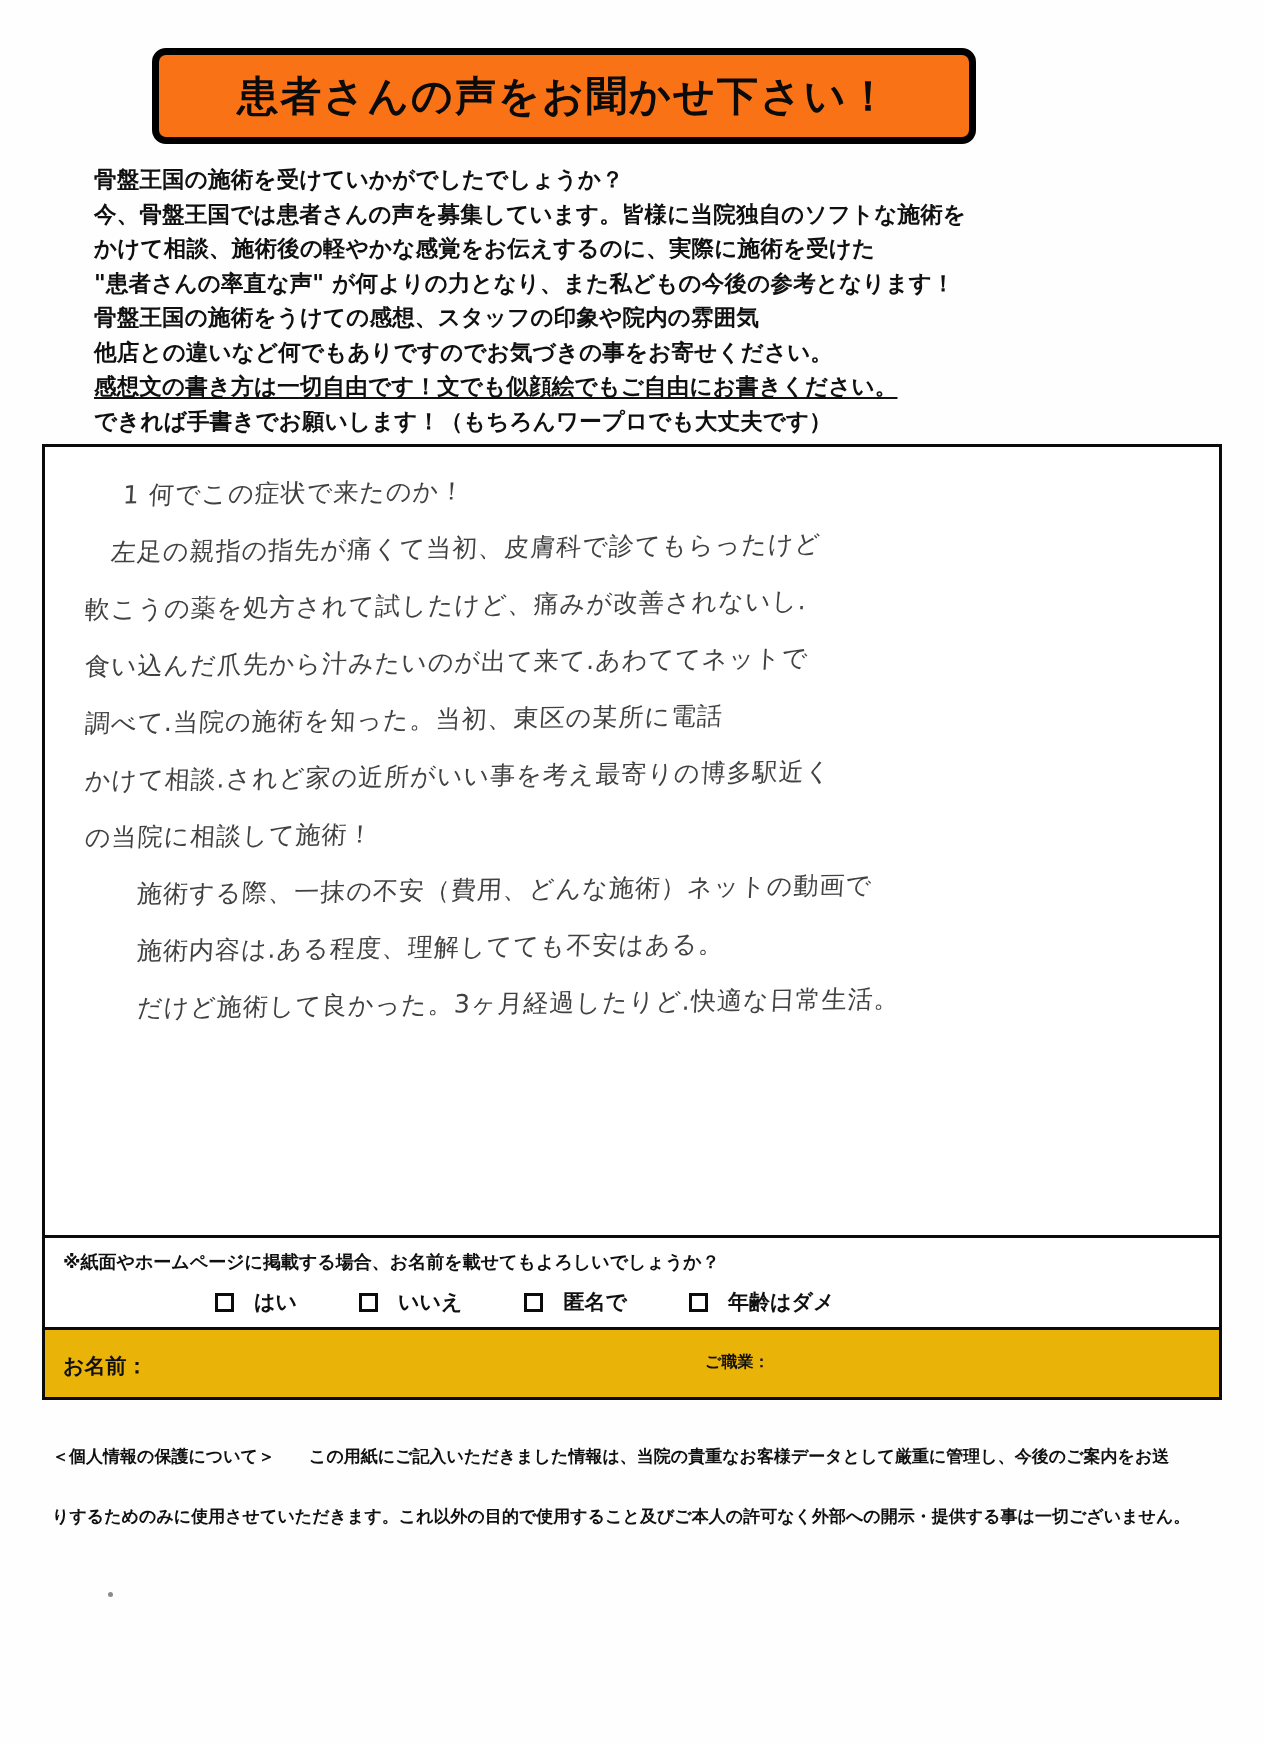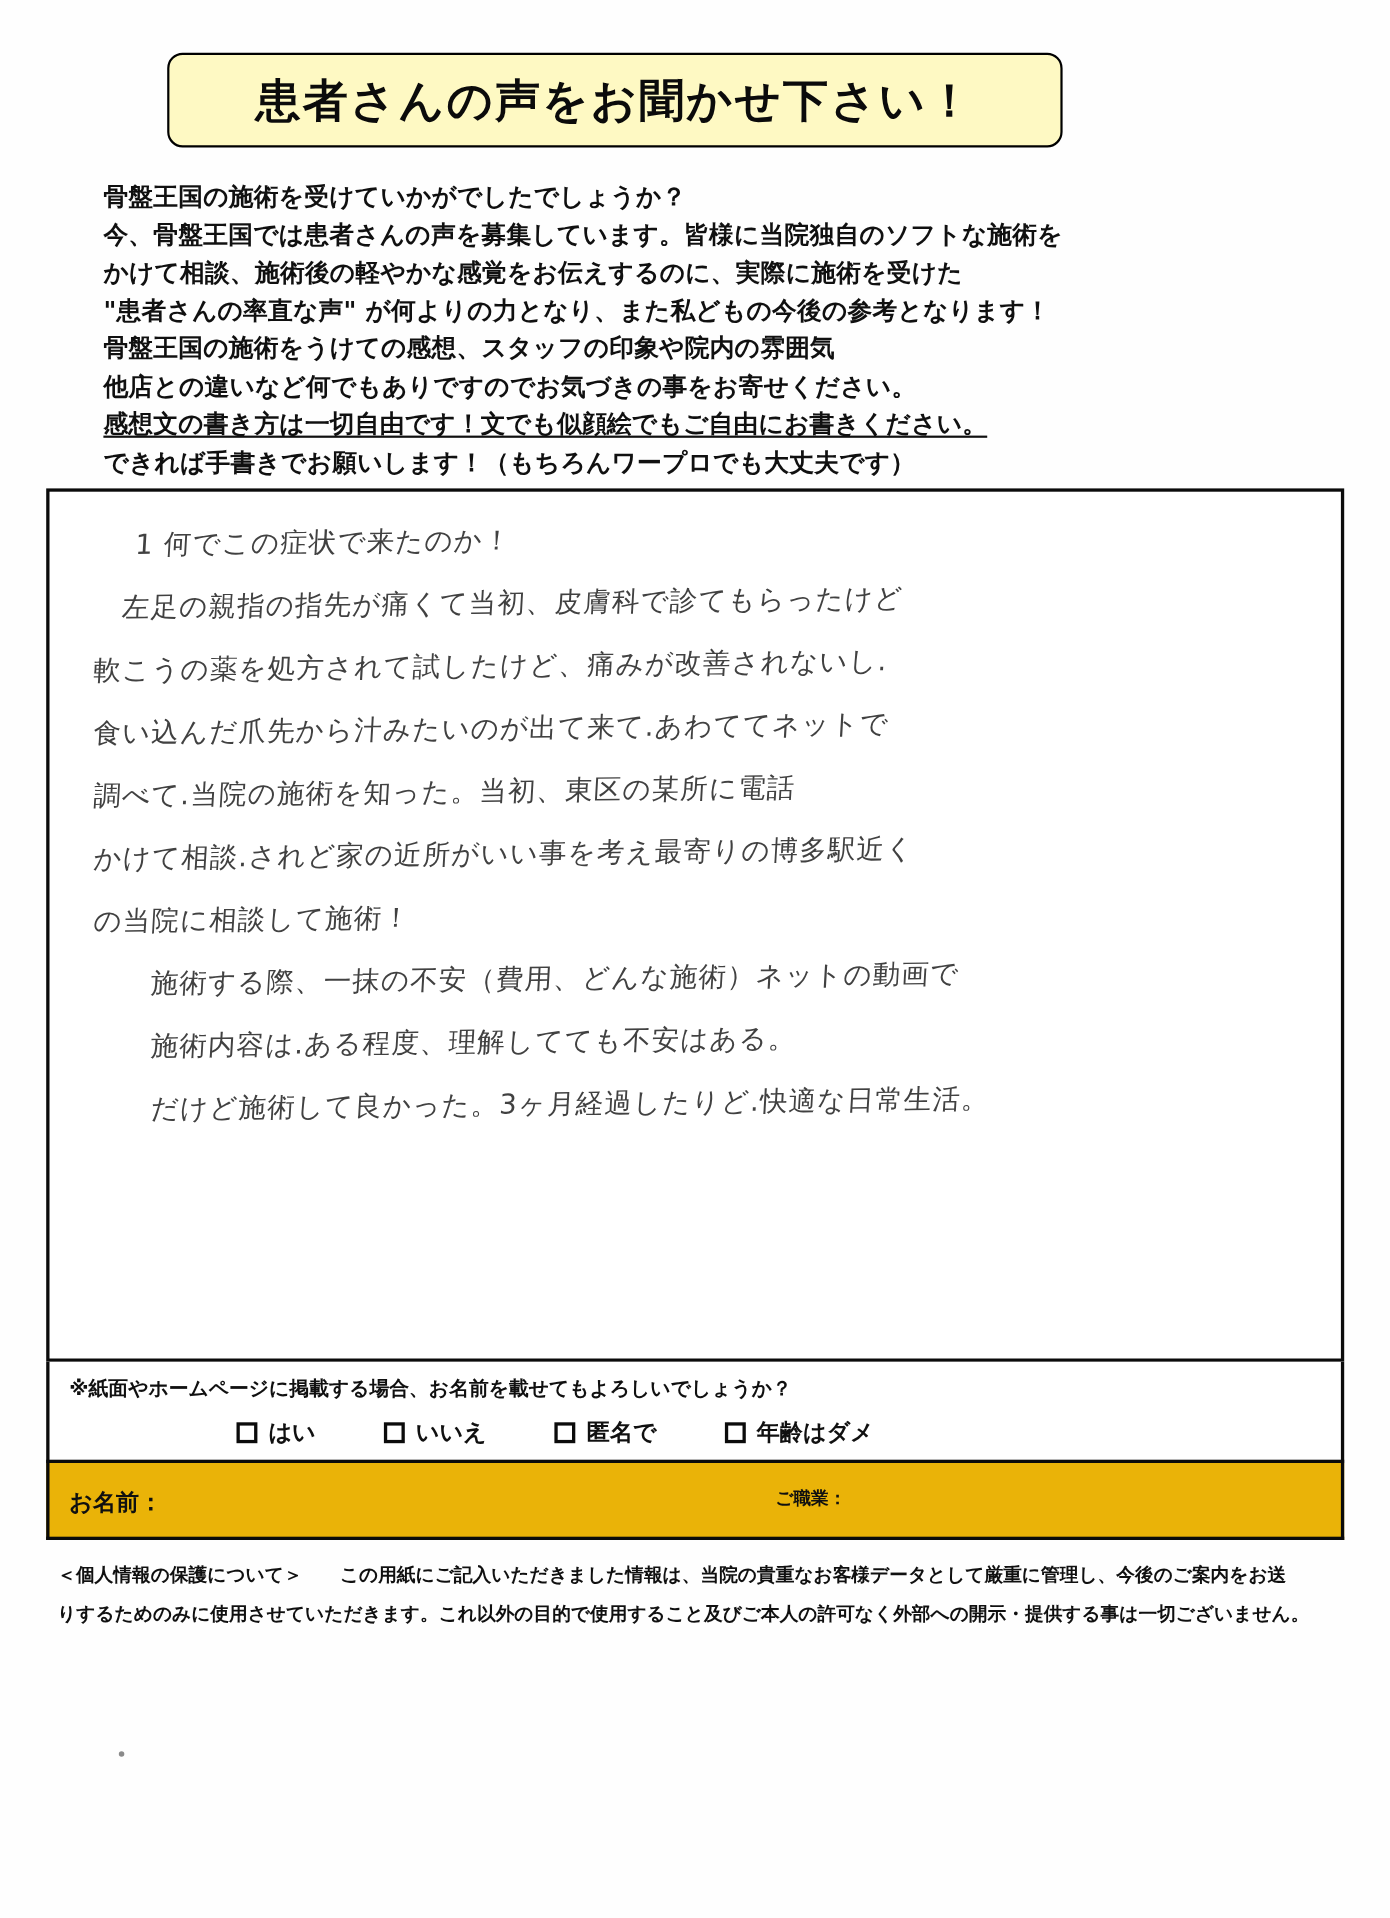--- a/index.html
+++ b/index.html
@@ -23,26 +23,26 @@
     background: #fefefe;
   }
 
   
   .title-banner {
     position: absolute;
     left: 152px;
     top: 48px;
     width: 810px;
     height: 82px;
-    border: 2px solid #000000;
+    border: 7px solid #000000;
     border-radius: 14px;
     display: flex;
     align-items: center;
     justify-content: center;
-    background: #fef9c3;
+    background: #f97316;
   }
   .title-banner .title-text {
     font-family: "DejaVu Sans", sans-serif;
     font-weight: bold;
     font-size: 41px;
     letter-spacing: 2px;
     color: #0b0b0b;
     white-space: nowrap;
   }
 
@@ -126,21 +126,21 @@
   .checks {
     position: absolute;
     left: 170px;
     top: 50px;
     display: flex;
     gap: 62px;
   }
   .check-item {
     display: flex;
     align-items: center;
-    gap: 10px;
+    gap: 20px;
   }
   .checkbox {
     width: 19px;
     height: 19px;
     border: 3px solid #0b0b0b;
     box-sizing: border-box;
     display: inline-block;
   }
   .check-label {
     font-family: "DejaVu Sans", sans-serif;
@@ -201,20 +201,21 @@
     top: 1414px;
     width: 1160px;
   }
   .privacy .pline {
     font-family: "DejaVu Sans", sans-serif;
     font-weight: bold;
     font-size: 17px;
     line-height: 36px;
     color: #101010;
     white-space: nowrap;
+    margin-top: 24px;
   }
   .speck {
     position: absolute;
     left: 108px;
     top: 1592px;
     width: 5px;
     height: 5px;
     background: #8a8a8a;
     border-radius: 50%;
   }

